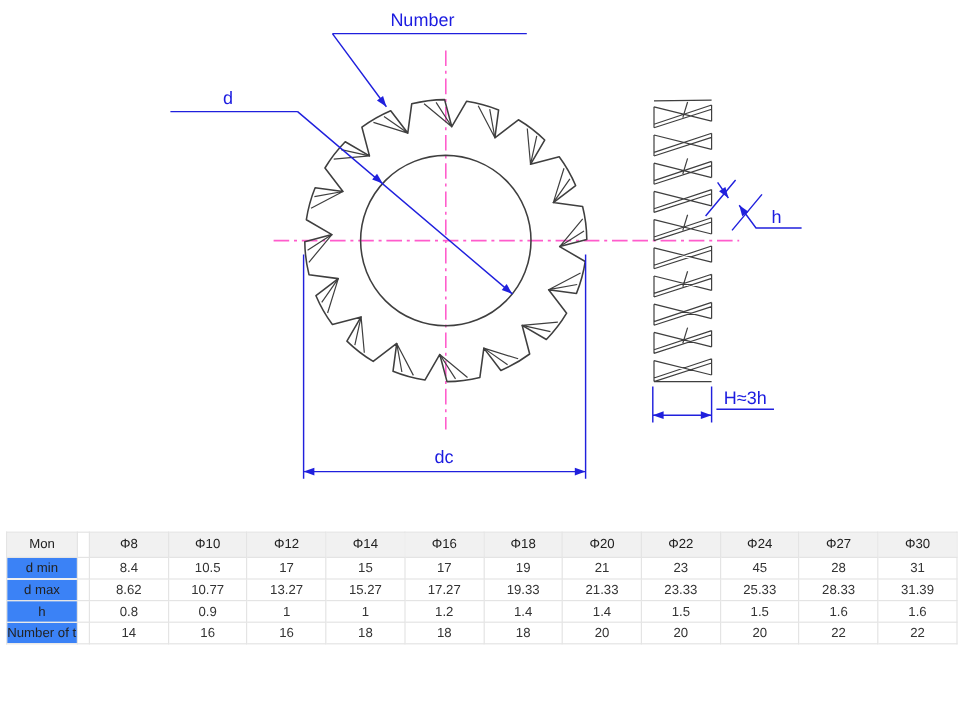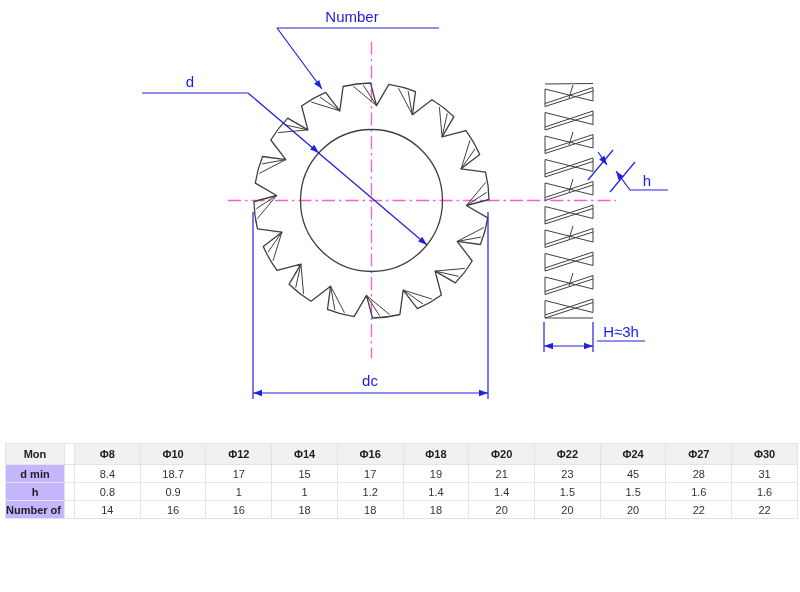--- a/index.html
+++ b/index.html
@@ -10,23 +10,23 @@
   .thin{stroke:#3f3f3f;stroke-width:1;fill:none;stroke-linejoin:round;}
   .center{stroke:#ff5ccc;stroke-width:1.3;fill:none;stroke-dasharray:13 4 2.5 4;}
   .dim{stroke:#2020dd;stroke-width:1.2;fill:none;}
   .arrow{fill:#2020dd;stroke:none;}
   .dimtext{font:15px "Liberation Sans",sans-serif;fill:#1c1ce0;text-anchor:middle;}
   
   .spec{position:absolute;left:5px;top:443px;width:793px;border-collapse:collapse;
         table-layout:fixed;font:11px "Liberation Sans",sans-serif;color:#222;}
   .spec th,.spec td{border:1px solid #e4e4e4;text-align:center;padding:0;
         overflow:hidden;white-space:nowrap;background:#fff;}
-  .spec thead th{background:#f1f1f1;font-weight:700;height:20px;margin-top:31px;}
+  .spec thead th{background:#f1f1f1;font-weight:400;height:20px;margin-top:31px;}
   .spec tbody tr{height:18px;}
-  .spec th.rowlabel{font-weight:700;width:58px;background:#c4b5fd;margin-top:47px;}
+  .spec th.rowlabel{font-weight:400;width:58px;background:#3b82f6;margin-top:47px;}
   .spec thead th:first-child{width:58px;}
   .spec .narrow{width:9px;background:#fff;}
   .spec td{font-weight:400;color:#333;}
 </style>
 </head>
 <body>
 
 <div class="page">
 
   <svg class="drawing" width="800" height="435" viewBox="0 0 800 435">
@@ -91,30 +91,45 @@
           <th>Φ24</th>
           <th>Φ27</th>
           <th>Φ30</th>
         </tr>
       </thead>
     <tbody>
         <tr>
           <th class="rowlabel">d min</th>
           <td class="narrow"></td>
           <td>8.4</td>
-          <td>18.7</td>
+          <td>10.5</td>
           <td>17</td>
           <td>15</td>
           <td>17</td>
           <td>19</td>
           <td>21</td>
           <td>23</td>
           <td>45</td>
           <td>28</td>
           <td>31</td>
+        </tr>
+        <tr>
+          <th class="rowlabel">d max</th>
+          <td class="narrow"></td>
+          <td>8.62</td>
+          <td>10.77</td>
+          <td>13.27</td>
+          <td>15.27</td>
+          <td>17.27</td>
+          <td>19.33</td>
+          <td>21.33</td>
+          <td>23.33</td>
+          <td>25.33</td>
+          <td>28.33</td>
+          <td>31.39</td>
         </tr>
         <tr>
           <th class="rowlabel">h</th>
           <td class="narrow"></td>
           <td>0.8</td>
           <td>0.9</td>
           <td>1</td>
           <td>1</td>
           <td>1.2</td>
           <td>1.4</td>

